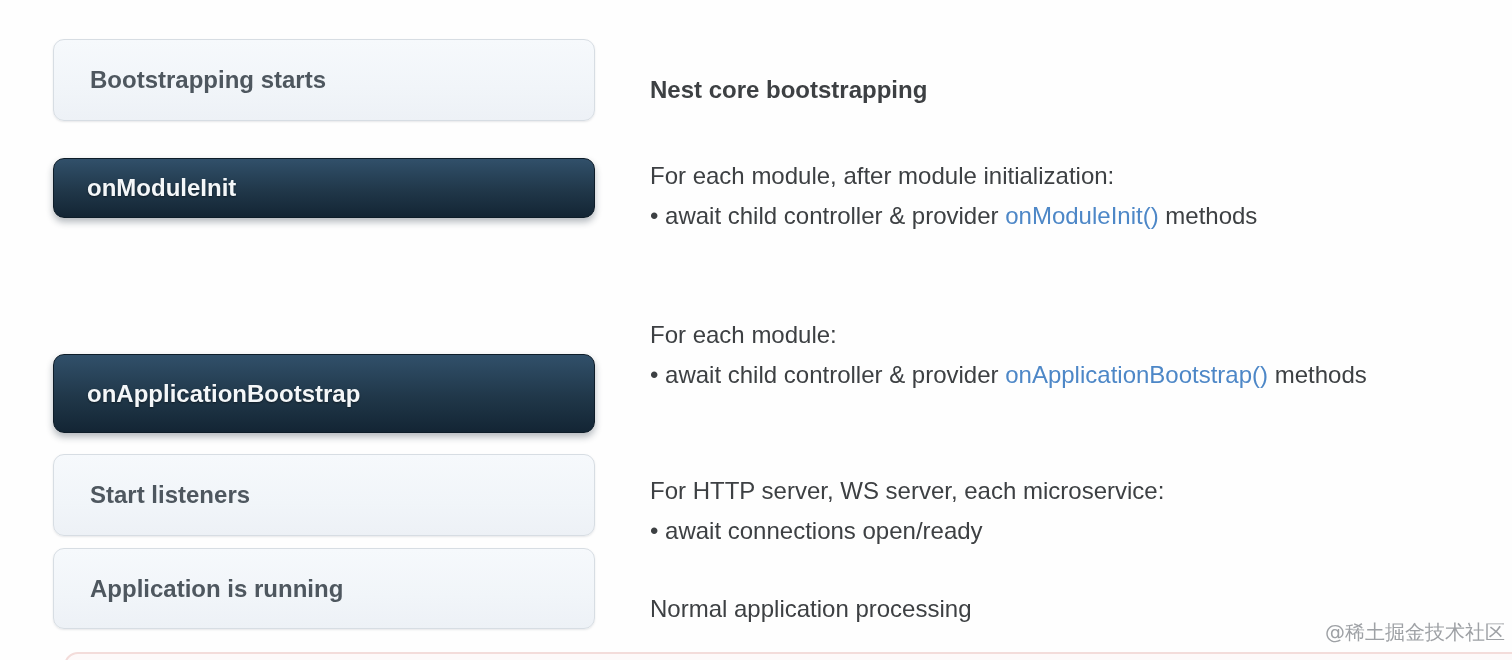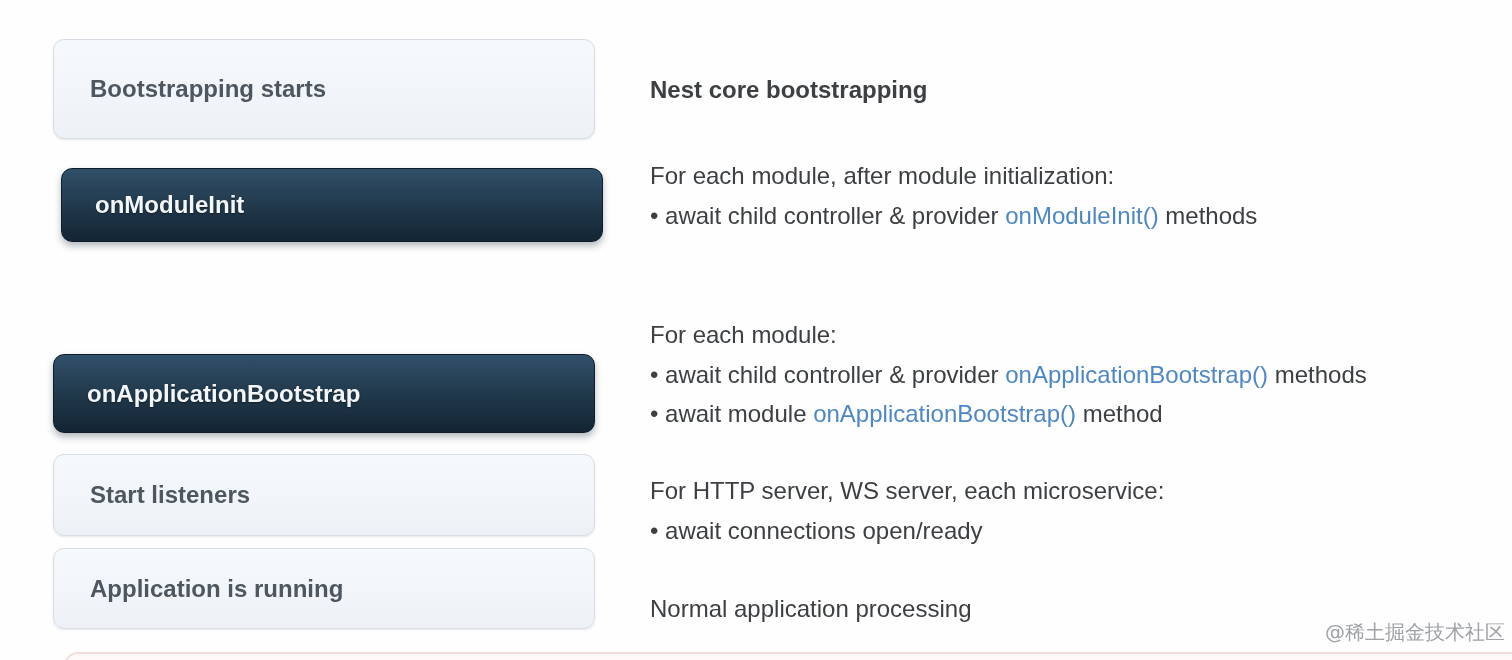--- a/index.html
+++ b/index.html
@@ -56,25 +56,25 @@
     font-size:20px;color:var(--watermark_text,#9ea1a5);
     font-family:"DejaVu Sans","Liberation Sans",sans-serif;
     margin-left:38px;
   }
 </style>
 </head>
 <body>
 
 <div class="canvas">
 
-  <div class="stage-box light" style="top:39px;height:100px;">
+  <div class="stage-box light" style="top:39px;height:82px;">
     <span>Bootstrapping starts</span>
   </div>
 
-  <div class="stage-box dark" style="top:168px;height:74px;margin-left:8px;">
+  <div class="stage-box dark" style="top:158px;height:60px;">
     <span>onModuleInit</span>
   </div>
 
   <div class="stage-box dark" style="top:310px;height:79px;margin-top:44px;">
     <span>onApplicationBootstrap</span>
   </div>
 
   <div class="stage-box light" style="top:454px;height:82px;text-align:right;">
     <span>Start listeners</span>
   </div>
@@ -98,23 +98,20 @@
     </span>
   </div>
 
   <div class="desc-block" style="top:315px;">
     <span class="desc-line">
       <span class="seg">For each module:</span>
     </span>
     <span class="desc-line">
       <span class="seg">• await child controller &amp; provider </span><span class="seg code">onApplicationBootstrap()</span><span class="seg"> methods</span>
     </span>
-    <span class="desc-line">
-      <span class="seg">• await module </span><span class="seg code">onApplicationBootstrap()</span><span class="seg"> method</span>
-    </span>
   </div>
 
   <div class="desc-block" style="top:471px;">
     <span class="desc-line">
       <span class="seg">For HTTP server, WS server, each microservice:</span>
     </span>
     <span class="desc-line">
       <span class="seg">• await connections open/ready</span>
     </span>
   </div>

